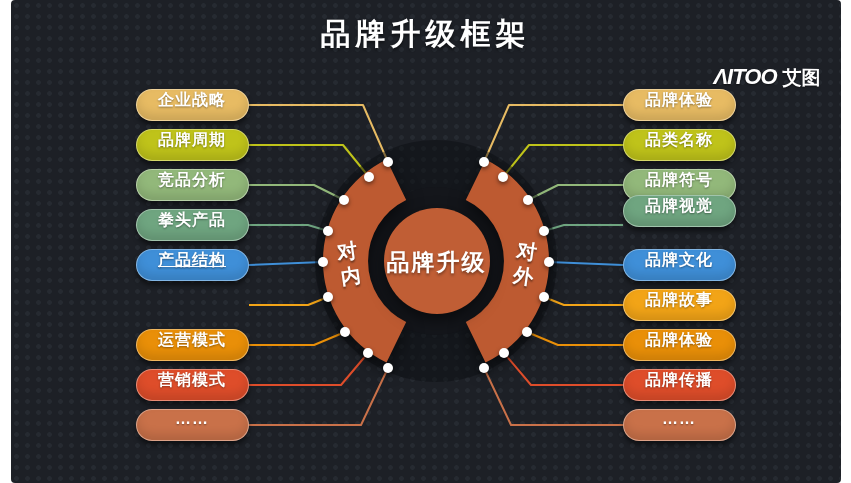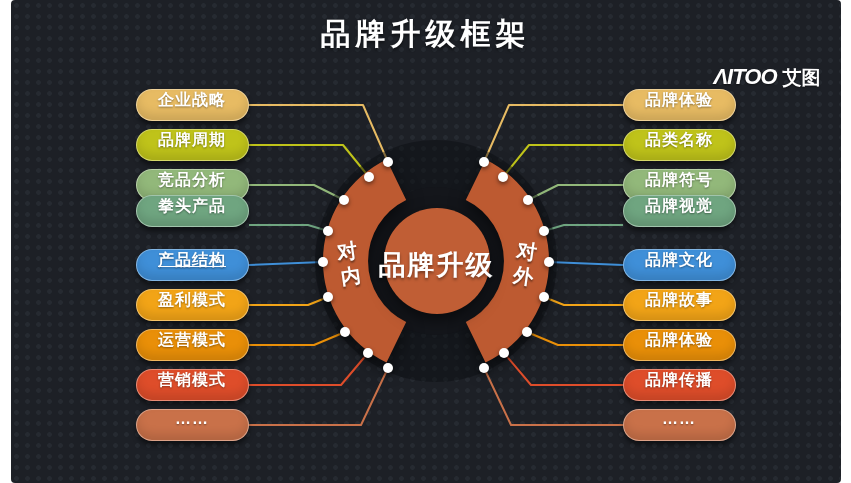--- a/index.html
+++ b/index.html
@@ -36,21 +36,21 @@
     box-sizing:border-box;
   }
   .pill.l{left:125px;} .pill.r{left:612px;}
   .vlabel{
     position:absolute;width:24px;color:#fff;font-size:20px;font-weight:bold;
     line-height:25px;text-align:center;word-break:break-all;
     text-shadow:0 2px 2px rgba(0,0,0,.45);
   }
   .center-label{
     position:absolute;left:325px;top:247px;width:202px;text-align:center;
-    color:#fff;font-size:27px;font-weight:bold;letter-spacing:2px;
+    color:#fff;font-size:23px;font-weight:bold;letter-spacing:2px;
     text-shadow:0 2px 3px rgba(0,0,0,.4);
   }
 </style>
 </head>
 <body>
 
 <div class="canvas">
 
   <div class="title">品牌升级框架</div>
 
@@ -118,28 +118,25 @@
 
   <div class="pill l" style="top: 89px; background-color: rgb(231, 187, 99);">
       <span>企业战略</span>
     </div>
   <div class="pill l" style="top: 129px; background-color: rgb(191, 195, 26);">
       <span>品牌周期</span>
     </div>
   <div class="pill l" style="top: 169px; background-color: rgb(146, 184, 122);">
       <span>竞品分析</span>
     </div>
-  <div class="pill l" style="top: 195px; background-color: rgb(111, 165, 128);">
+  <div class="pill l" style="top: 209px; background-color: rgb(111, 165, 128);">
       <span>拳头产品</span>
     </div>
   <div class="pill l" style="top: 249px; background-color: rgb(63, 143, 216); text-decoration: underline;">
       <span>产品结构</span>
-    </div>
-  <div class="pill l" style="top: 289px; background-color: rgb(242, 164, 23);">
-      <span>盈利模式</span>
     </div>
   <div class="pill l" style="top: 329px; background-color: rgb(233, 143, 8);">
       <span>运营模式</span>
     </div>
   <div class="pill l" style="top: 369px; background-color: rgb(222, 77, 42);">
       <span>营销模式</span>
     </div>
   <div class="pill l" style="top: 409px; background-color: rgb(201, 113, 73);">
       <span>……</span>
     </div>

